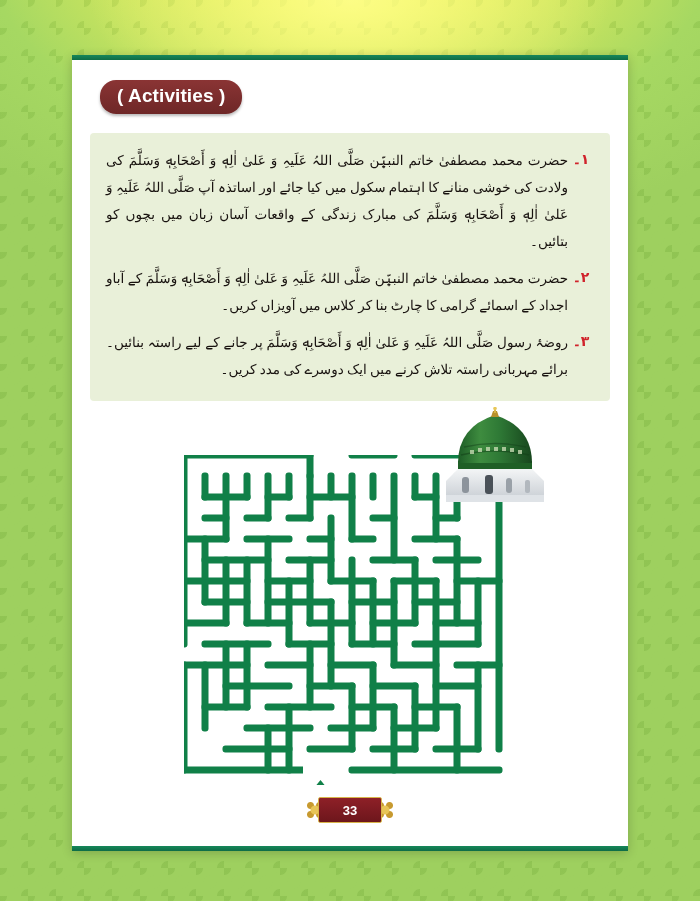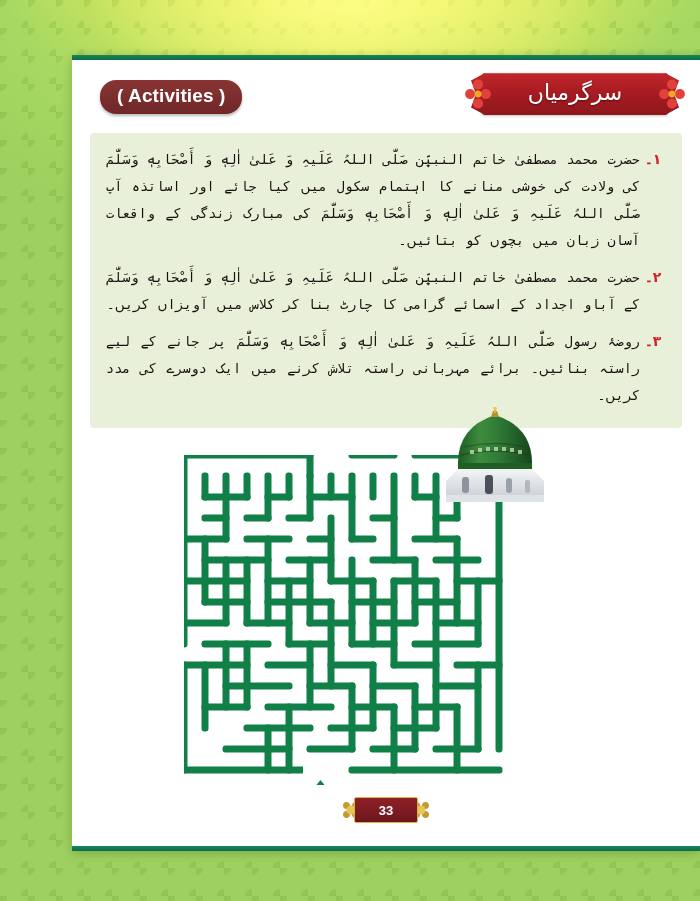--- a/index.html
+++ b/index.html
@@ -29,21 +29,21 @@
     mix-blend-mode:multiply;
   }
   #page-bg-glow{
     position:absolute;inset:0;
     background:radial-gradient(ellipse 420px 210px at 50% 0%, rgba(255,255,140,.85) 0%, rgba(255,255,140,0) 62%);
     pointer-events:none;
   }
 
   
   #sheet{
-    position:absolute;left:72px;top:55px;width:628px;height:796px;
+    position:absolute;left:72px;top:55px;width:556px;height:796px;
     background:#ffffff;
     box-shadow:0 2px 10px rgba(0,0,0,.20);
   }
   .sheet-rule{
     position:absolute;left:0;width:100%;height:5px;
     background:linear-gradient(180deg,#16875a,#0e6c46);
   }
   .sheet-rule.top{top:0;}
   .sheet-rule.bottom{bottom:0;}
 
@@ -109,21 +109,21 @@
   .activity-num{
     flex:0 0 26px;
     color:#d0232b;font-size:14px;font-weight:bold;
     text-align:center;
     font-family:"DejaVu Sans","Liberation Sans",sans-serif;
     padding-top:4px;
   }
   .activity-text{
     flex:1 1 auto;
     direction:rtl;text-align:justify;text-align-last:right;
-    font-family:Liberation Mono, monospace;
+    font-family:Liberation Serif, serif;
     font-size:13.5px;line-height:2.0;
     color:#18120f;
   }
 
   
   #maze-area{
     position:absolute;left:0;top:352px;width:100%;height:420px;
   }
   #maze-svg{position:absolute;left:112px;top:48px;}
   #mosque{
@@ -165,26 +165,20 @@
 
 <div id="sheet">
 
   <div class="sheet-rule top"></div>
   <div class="sheet-rule bottom"></div>
 
   <div id="header">
 
     <div id="activities-pill">( Activities )</div>
 
-    <div id="urdu-banner">
-      <div class="banner-body"></div>
-      <div class="banner-orn left"></div>
-      <div class="banner-orn right"></div>
-      <div id="urdu-banner-title">سرگرمیاں</div>
-    </div>
 
   </div>
 
   <div id="activities-panel">
 
     <div class="activity-item">
       <div class="activity-num">۱۔</div>
       <div class="activity-text">حضرت محمد مصطفیٰ خاتم النبیّٖن صَلَّی اللہُ عَلَیہِ وَ عَلیٰ اٰلِهٖ وَ أَصْحَابِهٖ وَسَلَّمَ کی ولادت کی خوشی منانے کا اہتمام سکول میں کیا جائے اور اساتذہ آپ صَلَّی اللہُ عَلَیہِ وَ عَلیٰ اٰلِهٖ وَ أَصْحَابِهٖ وَسَلَّمَ کی مبارک زندگی کے واقعات آسان زبان میں بچوں کو بتائیں۔</div>
     </div>
 

